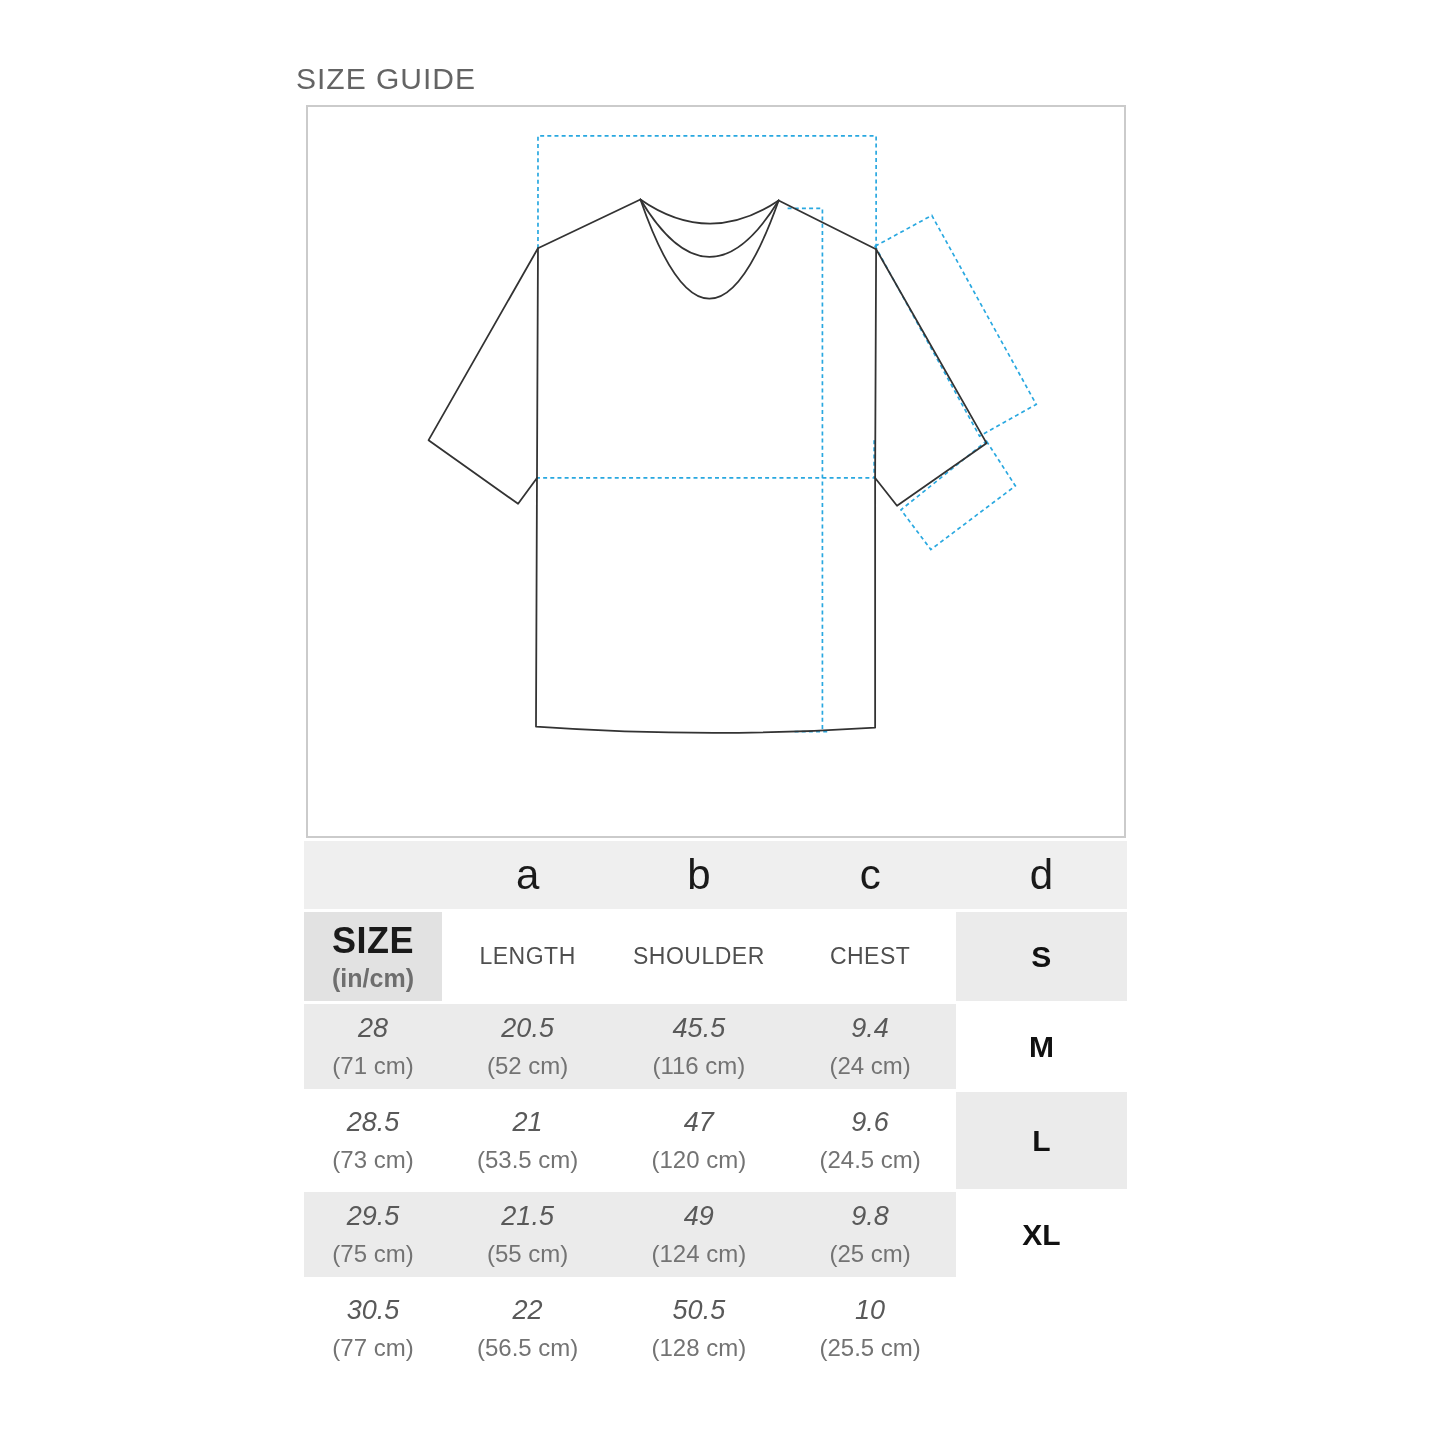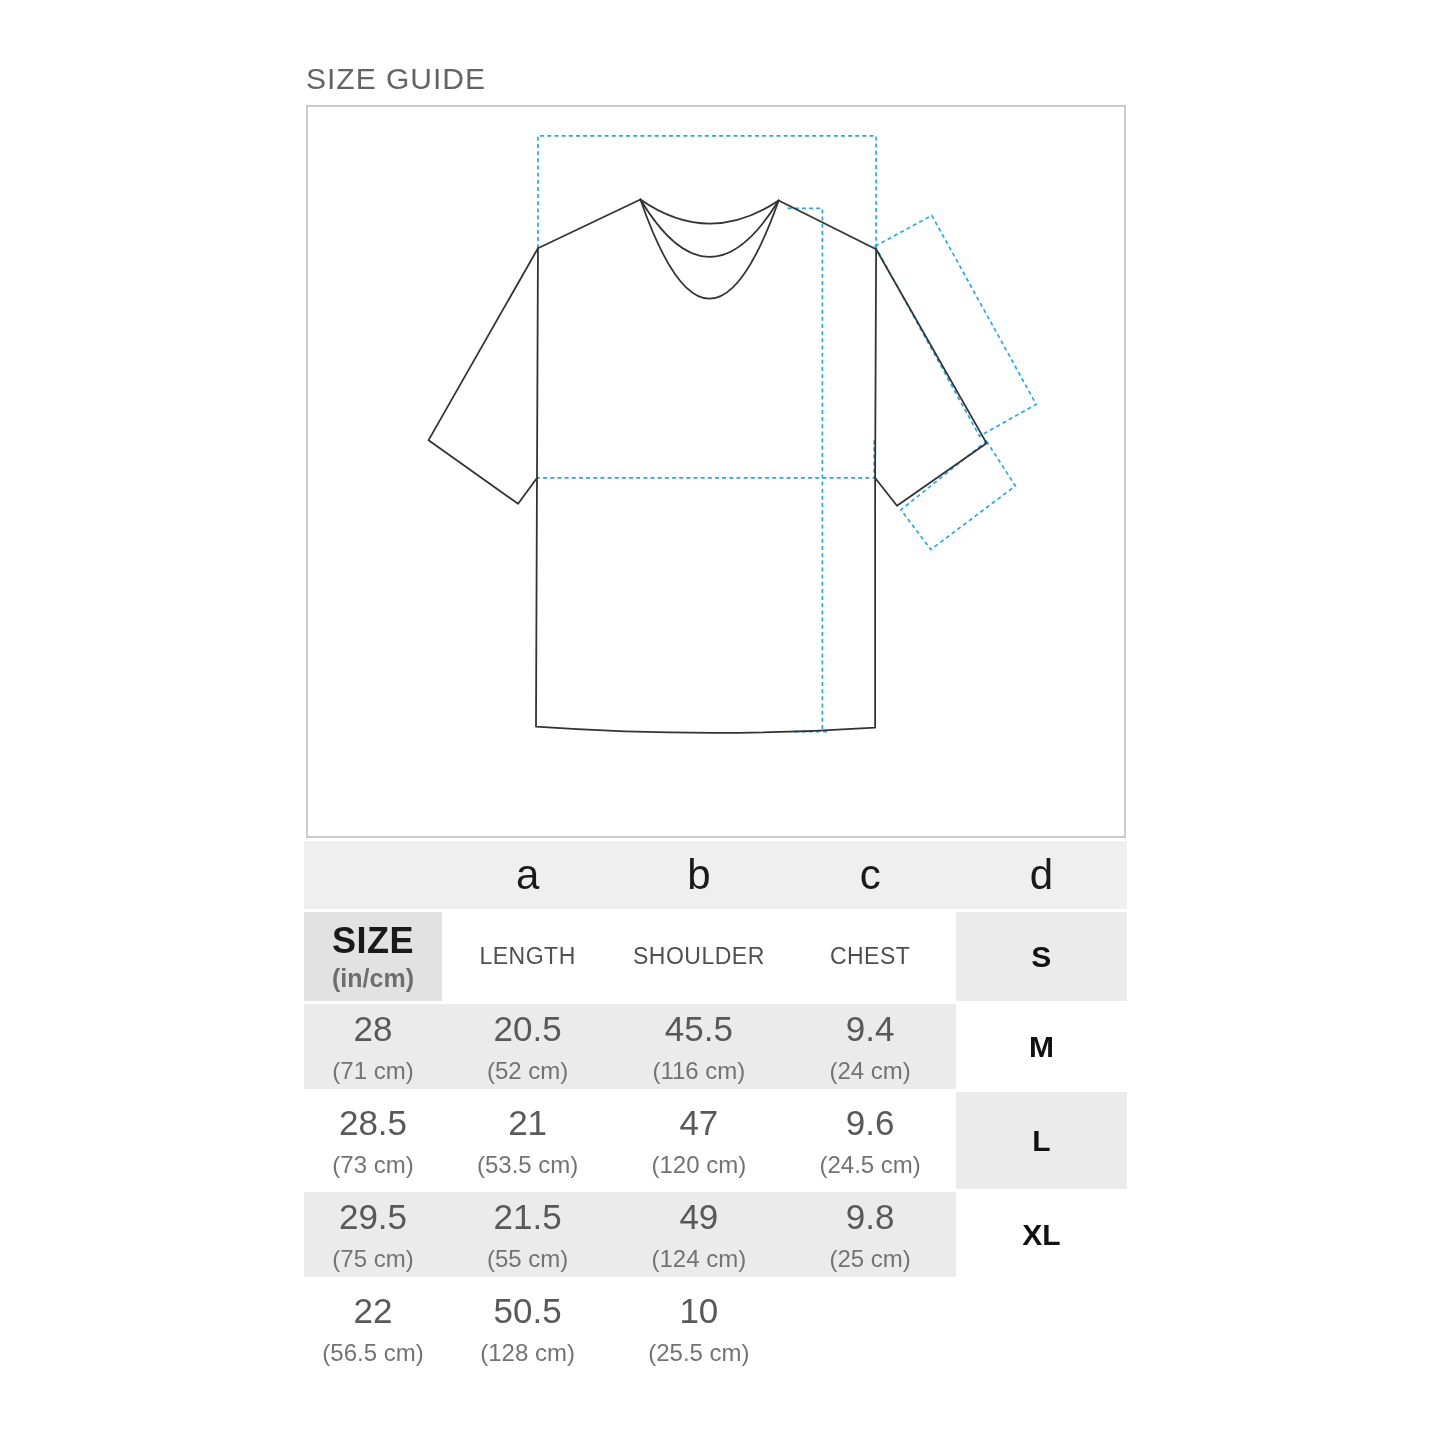--- a/index.html
+++ b/index.html
@@ -2,21 +2,21 @@
 <html><head>
 <meta charset="utf-8">
 <style>
   html,body{margin:0;padding:0;background:#ffffff;}
   body{
     width:1445px;height:1445px;position:relative;overflow:hidden;
     font-family:"Liberation Sans", sans-serif;
     -webkit-font-smoothing:antialiased;
   }
   .page-title{
-    position:absolute;left:306px;top:62px;
+    position:absolute;left:296px;top:62px;
     font-size:30px;font-weight:400;color:#646464;letter-spacing:1px;
   }
   .diagram-box{
     position:absolute;left:306px;top:105px;width:820px;height:733px;
     border:2px solid #cbcbcb;box-sizing:border-box;background:#ffffff;
   }
   .diagram-box svg{position:absolute;left:0;top:0;width:100%;height:100%;}
 
   .size-table{
     position:absolute;left:304px;top:841px;width:823px;
@@ -32,21 +32,21 @@
   }
   .band{background:#efefef;}
   .band-row{background:#ebebeb;}
   .size-head{background:#e2e2e2;}
 
   .measure-letter{font-size:42px;color:#1a1a1a;font-weight:400;}
   .size-head .t1{font-size:36px;font-weight:700;color:#1a1a1a;letter-spacing:0.5px;}
   .size-head .t2{font-size:25px;font-weight:700;color:#6e6e6e;}
   .col-head{font-size:23px;color:#4f4f4f;letter-spacing:0.5px;}
   .row-label{font-size:30px;font-weight:700;color:#111111;}
-  .val-in{font-size:35px;color:#595959;}
+  .val-in{font-size:27px;color:#595959;font-style:italic;}
   .val-cm{font-size:24px;color:#737373;margin-top:5px;}
 </style>
 </head>
 <body>
 
 <div class="page-title">SIZE GUIDE</div>
 
 <div class="diagram-box">
   <svg viewBox="306 105 820 733">
 
@@ -135,20 +135,24 @@
     <span class="val-in">49</span>
     <span class="val-cm">(124 cm)</span>
   </div>
   <div class="cell band-row">
     <span class="val-in">9.8</span>
     <span class="val-cm">(25 cm)</span>
   </div>
 
   <div class="cell row-label">XL</div>
   <div class="cell">
+    <span class="val-in">30.5</span>
+    <span class="val-cm">(77 cm)</span>
+  </div>
+  <div class="cell">
     <span class="val-in">22</span>
     <span class="val-cm">(56.5 cm)</span>
   </div>
   <div class="cell">
     <span class="val-in">50.5</span>
     <span class="val-cm">(128 cm)</span>
   </div>
   <div class="cell">
     <span class="val-in">10</span>
     <span class="val-cm">(25.5 cm)</span>

